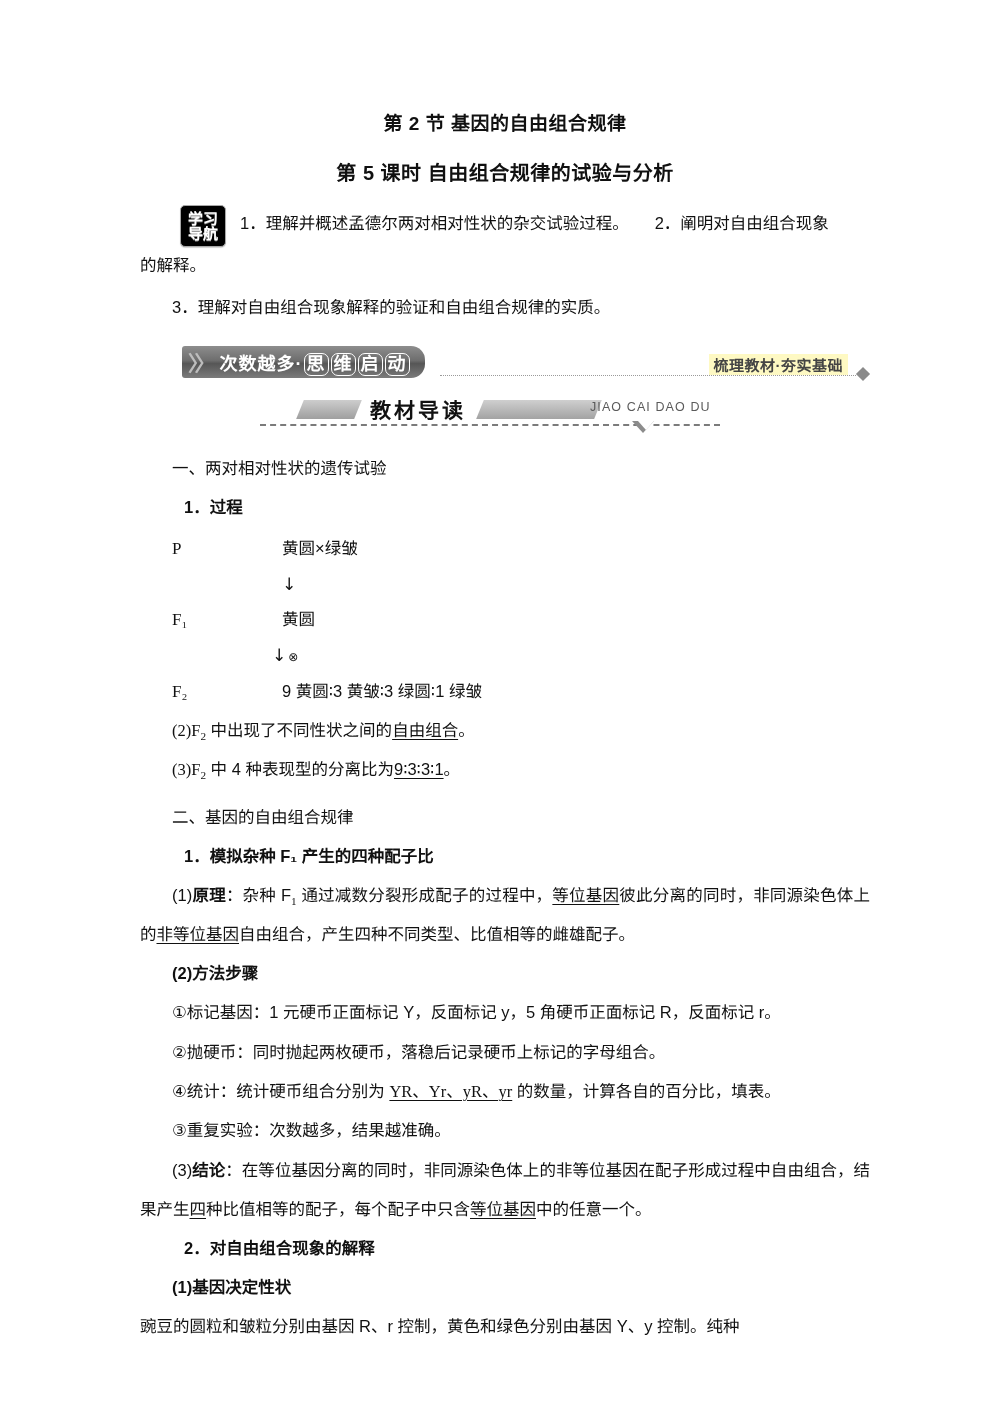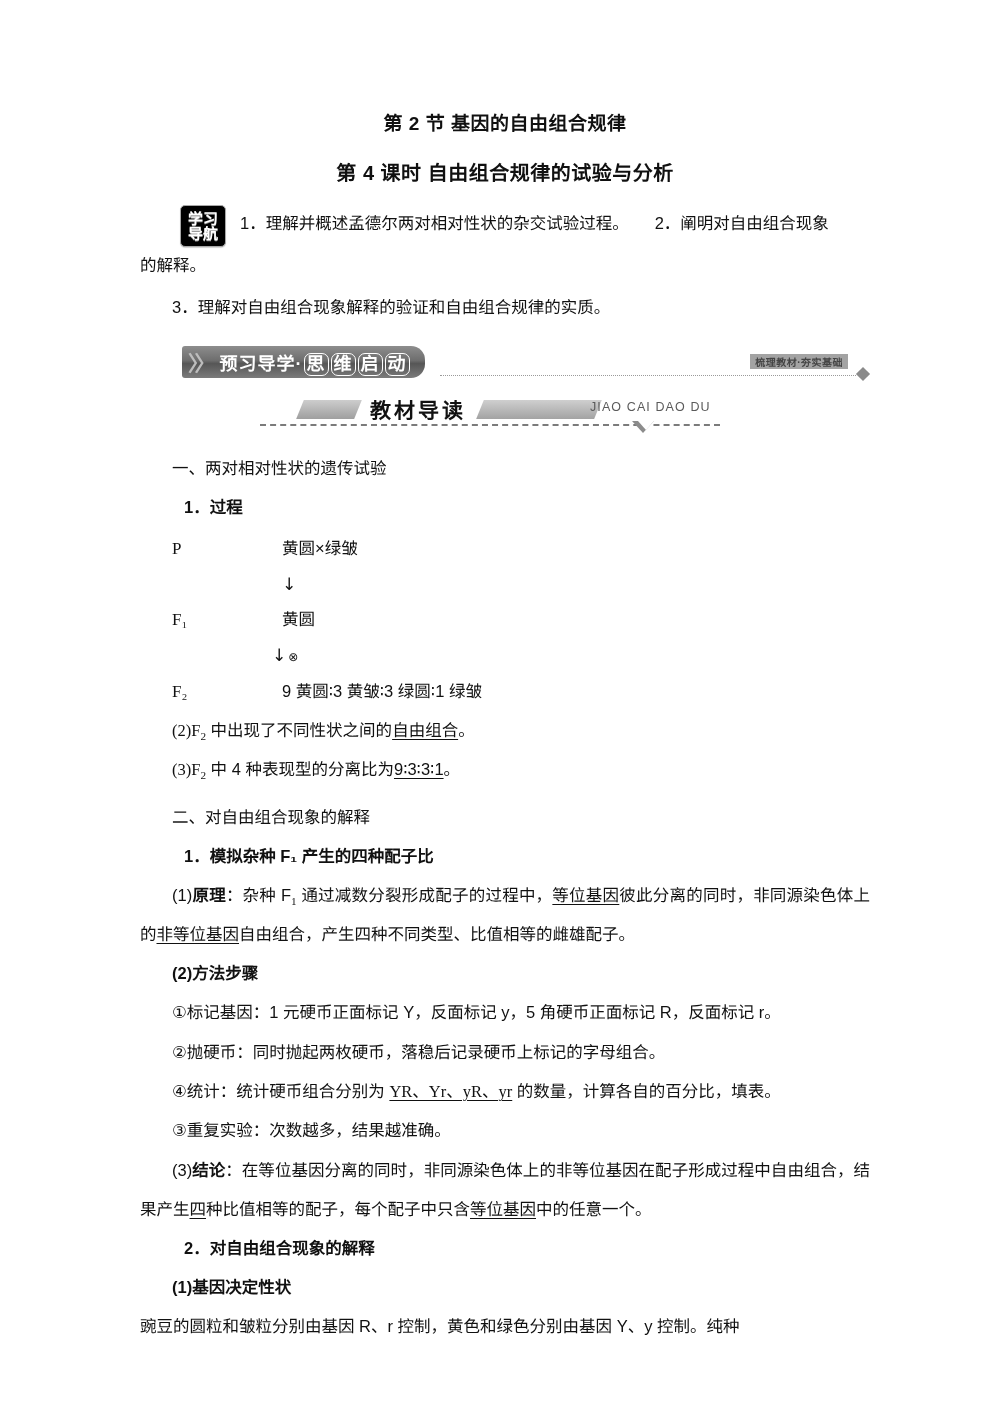--- a/index.html
+++ b/index.html
@@ -134,26 +134,26 @@
     position: absolute;
     left: 300px;
     right: 14px;
     top: 29px;
     border-bottom: 1.6px dotted #9a9a9a;
   }
   .banner-right {
     position: absolute;
     right: 22px;
     top: 8px;
-    font-size: 10px;
+    font-size: 15px;
     font-weight: 700;
     color: #444444;
     font-family: "Liberation Sans", "DejaVu Sans", sans-serif;
     letter-spacing: 0.5px;
-    background: #a3a3a3;
+    background: #fef9c3;
     padding: 0 5px;
   }
   .banner-diamond {
     position: absolute;
     right: 2px;
     top: 23px;
     width: 10px;
     height: 10px;
     background: #8a8a8a;
     transform: rotate(45deg);
@@ -298,39 +298,39 @@
   .arrow-ind2 { margin-left: 132px; }
   .cross-f2val { padding-left: 0; }
 </style>
 </head>
 <body>
 
 <div class="page">
   <div class="content">
 
     <div class="title-main">第 2 节   基因的自由组合规律</div>
-    <div class="title-sub">第 4 课时   自由组合规律的试验与分析</div>
+    <div class="title-sub">第 5 课时   自由组合规律的试验与分析</div>
 
     <div class="guide-block">
       <div class="guide-badge">
         <span>学习</span>
         <span>导航</span>
       </div>
       <div class="guide-text">
         <span>1．理解并概述孟德尔两对相对性状的杂交试验过程。</span><span class="gap"></span><span>2．阐明对自由组合现象</span>
       </div>
       <div class="guide-text2">的解释。</div>
       <div class="guide-line3">3．理解对自由组合现象解释的验证和自由组合规律的实质。</div>
     </div>
 
     <div class="banner-wrap">
       <div class="banner-dotline"></div>
       <div class="banner-pill">
         <span class="chev">〉〉</span>
-        <span class="banner-title"><span>预习导学</span><span>·</span><span class="boxed">思</span><span class="boxed">维</span><span class="boxed">启</span><span class="boxed">动</span></span>
+        <span class="banner-title"><span>次数越多</span><span>·</span><span class="boxed">思</span><span class="boxed">维</span><span class="boxed">启</span><span class="boxed">动</span></span>
       </div>
       <div class="banner-right">梳理教材·夯实基础</div>
       <div class="banner-diamond"></div>
     </div>
 
     <div class="subbanner">
       <div class="sb-dash"></div>
       <div class="sb-inner">
         <div class="sb-para-l"></div>
         <div class="sb-text">教材导读</div>
@@ -360,21 +360,21 @@
         <span class="cross-val cross-f2val">9 黄圆∶3 黄皱∶3 绿圆∶1 绿皱</span>
       </div>
     </div>
 
 
 
     <div class="para"><span class="ser">(2)F</span><sub class="ser">2</sub><span> 中出现了不同性状之间的</span><u class="key">自由组合</u><span>。</span></div>
 
     <div class="para"><span class="ser">(3)F</span><sub class="ser">2</sub><span> 中 4 种表现型的分离比为</span><u class="key">9∶3∶3∶1</u><span>。</span></div>
 
-    <div class="sec-h">二、对自由组合现象的解释</div>
+    <div class="sec-h">二、基因的自由组合规律</div>
     <div class="num-h">1．模拟杂种 F₁ 产生的四种配子比</div>
 
     <div class="para-just"><span>(1)</span><b class="lead">原理</b><span>：杂种 F</span><sub class="ser">1</sub><span> 通过减数分裂形成配子的过程中，</span><u class="key">等位基因</u><span>彼此分离的同时，非同源染色体上的</span><u class="key">非等位基因</u><span>自由组合，产生四种不同类型、比值相等的雌雄配子。</span></div>
 
     <div class="para"><b class="lead">(2)方法步骤</b></div>
 
     <div class="para">①标记基因：1 元硬币正面标记 Y，反面标记 y，5 角硬币正面标记 R，反面标记 r。</div>
     <div class="para">②抛硬币：同时抛起两枚硬币，落稳后记录硬币上标记的字母组合。</div>
     <div class="para"><span>④统计：统计硬币组合分别为 </span><u class="key ser">YR、Yr、yR、yr</u><span> 的数量，计算各自的百分比，填表。</span></div>
 

